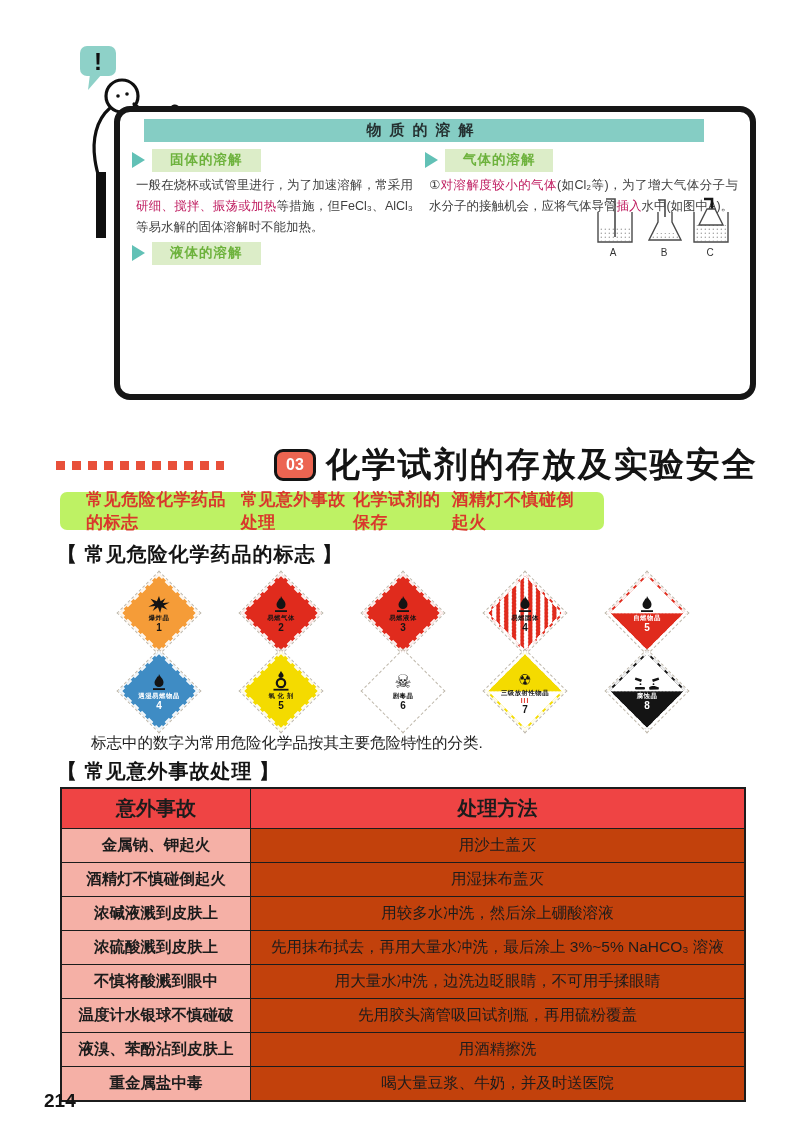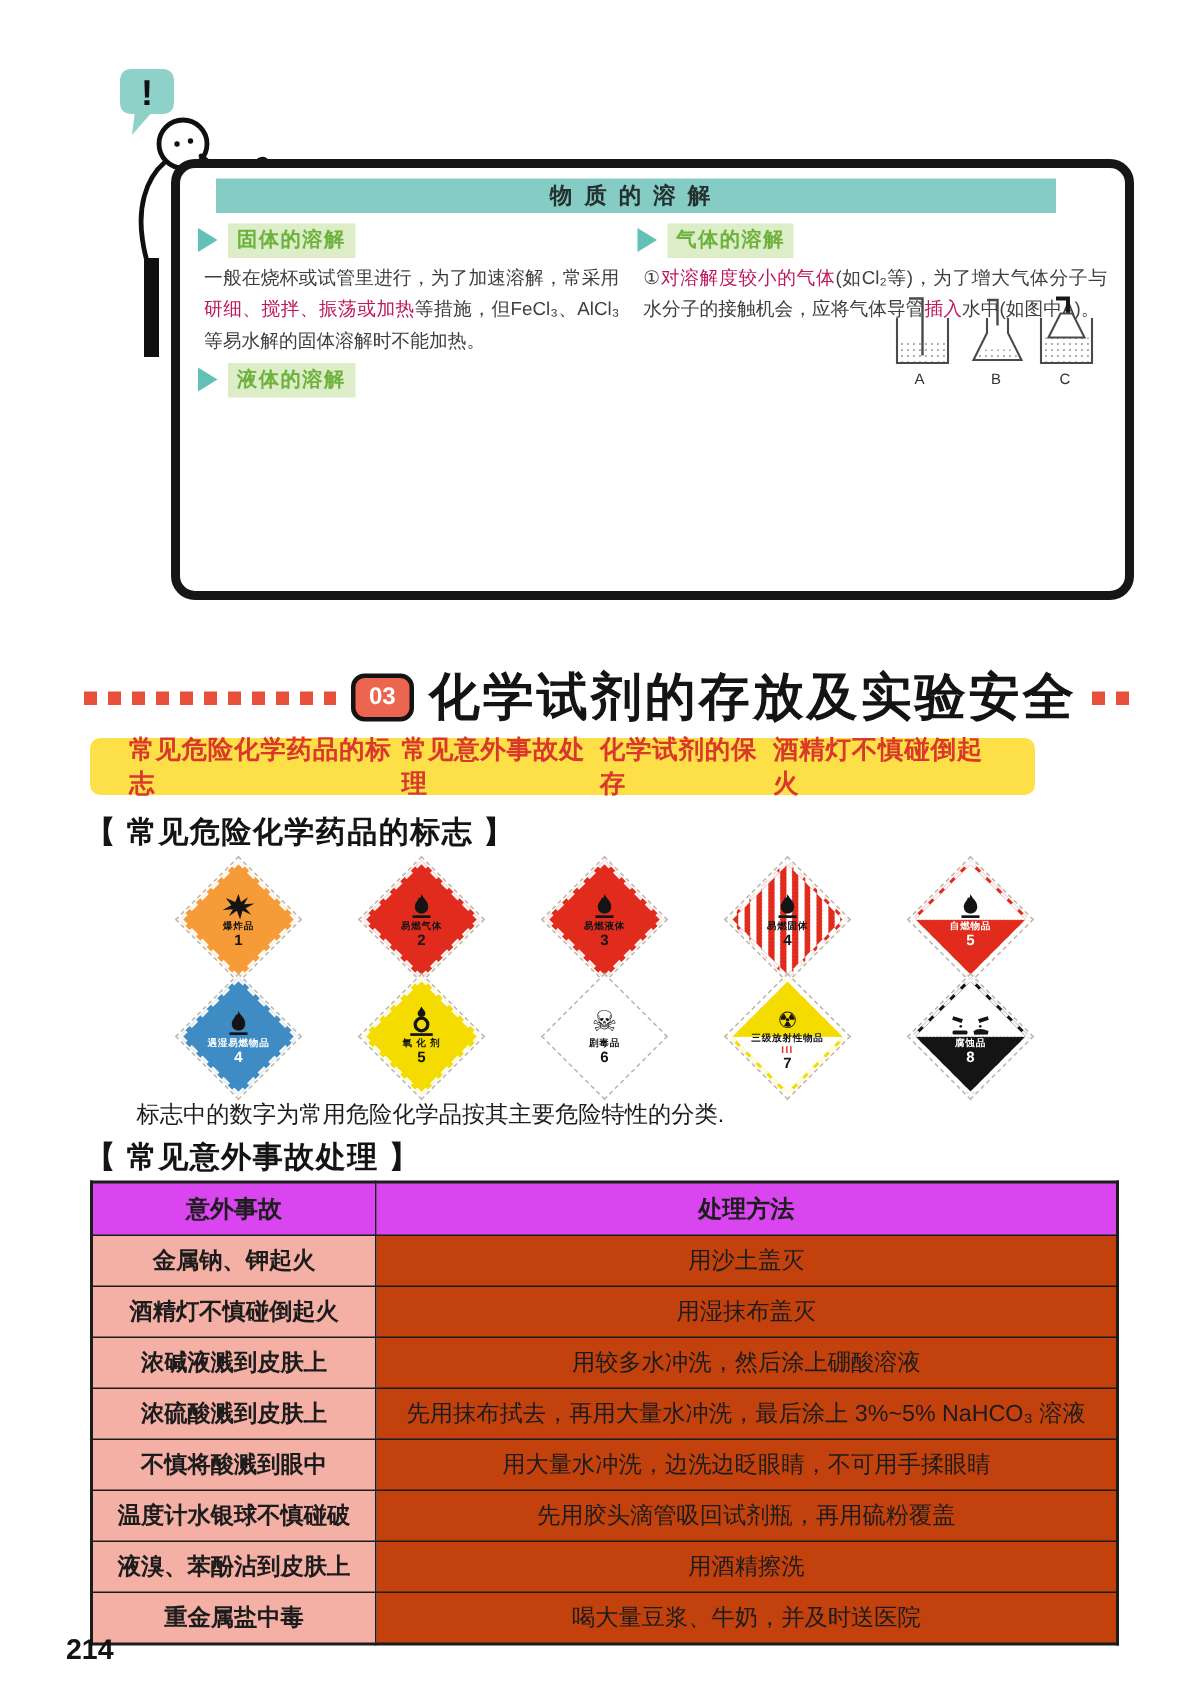--- a/index.html
+++ b/index.html
@@ -14,36 +14,36 @@
              border:6px solid #161616;border-radius:16px;box-sizing:border-box;background:#fff;}
   .banner{margin:7px 46px 2px 24px;height:23px;background:#85cdc4;
           display:flex;align-items:center;justify-content:center;
           font-size:15px;font-weight:600;letter-spacing:8px;color:#253131;}
   .cols{display:flex;gap:16px;padding:2px 12px 6px 16px;font-size:12.5px;line-height:1.7;color:#3e3e3e;}
   .col-left{flex:0 0 46%;}
   .col-right{flex:1;}
   .subhead{display:flex;align-items:center;margin:3px 0 1px -4px;}
   .tri{width:0;height:0;border-left:13px solid #62c1b6;border-top:8px solid transparent;
        border-bottom:8px solid transparent;margin-right:7px;flex:0 0 auto;}
-  .subhead b{font-weight:600;font-size:13.5px;color:#6db23c;background:#dcedc8;padding:0 6px;letter-spacing:1px;}
+  .subhead b{font-weight:600;font-size:13.5px;color:#6db23c;background:#dcedc8;padding:0 18px;letter-spacing:1px;}
   .cols p{margin:3px 0;text-align:justify;}
   .grn{color:#be185d;}
   .diagram-wrap{position:relative;height:44px;}
   .diagram-wrap svg{position:absolute;right:0;top:-24px;}
 
   
   #section-row{position:absolute;left:56px;top:442px;width:700px;display:flex;align-items:center;gap:10px;}
   .dash{height:9px;flex:1;background:repeating-linear-gradient(90deg,#e8503a 0 9px,transparent 9px 16px);}
   .dash.left{flex:0 0 168px;}
   #section-badge{background:#ec6551;border:3.5px solid #141414;border-radius:9px;color:#fff;
-                 font-weight:bold;font-size:16px;padding:4px 9px;}
+                 font-weight:bold;font-size:16px;padding:4px 9px;margin-left:40px;}
   #section-title{font-size:34px;font-weight:700;color:#141414;letter-spacing:2px;white-space:nowrap;}
 
   
-  #nav{position:absolute;left:60px;top:492px;width:630px;height:38px;background:#fde047;border-radius:7px;
+  #nav{position:absolute;left:60px;top:492px;width:544px;height:38px;background:#bef264;border-radius:7px;
        display:flex;align-items:center;justify-content:space-between;padding:0 26px;box-sizing:border-box;}
   .nav-item{color:#d9382c;font-weight:700;font-size:17px;letter-spacing:0.5px;}
 
   
   .bracket-heading{position:absolute;left:57px;font-size:20px;font-weight:700;color:#141414;letter-spacing:1px;}
 
   
   #signs-area{position:absolute;left:60px;top:574px;width:686px;}
   .signs-row{display:flex;justify-content:center;gap:26px;}
   .sign{position:relative;width:96px;height:78px;}
@@ -58,21 +58,21 @@
   .sign-icon .glyph.rad{font-size:15px;line-height:16px;}
   .sign-label{font-size:6.4px;line-height:8px;margin-top:1px;letter-spacing:0.5px;font-weight:600;}
   .sign-extra{font-size:6.5px;line-height:7px;font-weight:800;color:#e02b1d;letter-spacing:1px;}
   .sign-num{font-size:10px;line-height:11px;font-weight:700;}
   #signs-caption{position:absolute;left:60px;top:733px;width:680px;font-size:15.5px;color:#1c1c1c;text-indent:2em;}
 
   
   #accident-table{position:absolute;left:60px;top:787px;width:686px;border-collapse:collapse;
                   border:2.5px solid #1c1c1c;font-size:15.5px;color:#1c1c1c;}
   #accident-table th,#accident-table td{border:1.6px solid #1c1c1c;padding:6px 8px;text-align:center;}
-  #accident-table th{background:#d946ef;font-weight:700;font-size:16px;height:22px;}
+  #accident-table th{background:#ef4444;font-weight:700;font-size:20px;height:22px;}
   #accident-table th:first-child{width:172px;}
   .cell-accident{background:#f5b0a6;font-weight:700;}
   .cell-method{background:#c2410c;font-weight:500;}
 
   #page-number{position:absolute;left:44px;top:1090px;font-size:19px;font-weight:800;color:#141414;}
 
   
   .vessel{fill:none;stroke:#4a4a4a;stroke-width:1.4;}
   .tube{fill:none;stroke:#4a4a4a;stroke-width:1.6;}
 </style>

